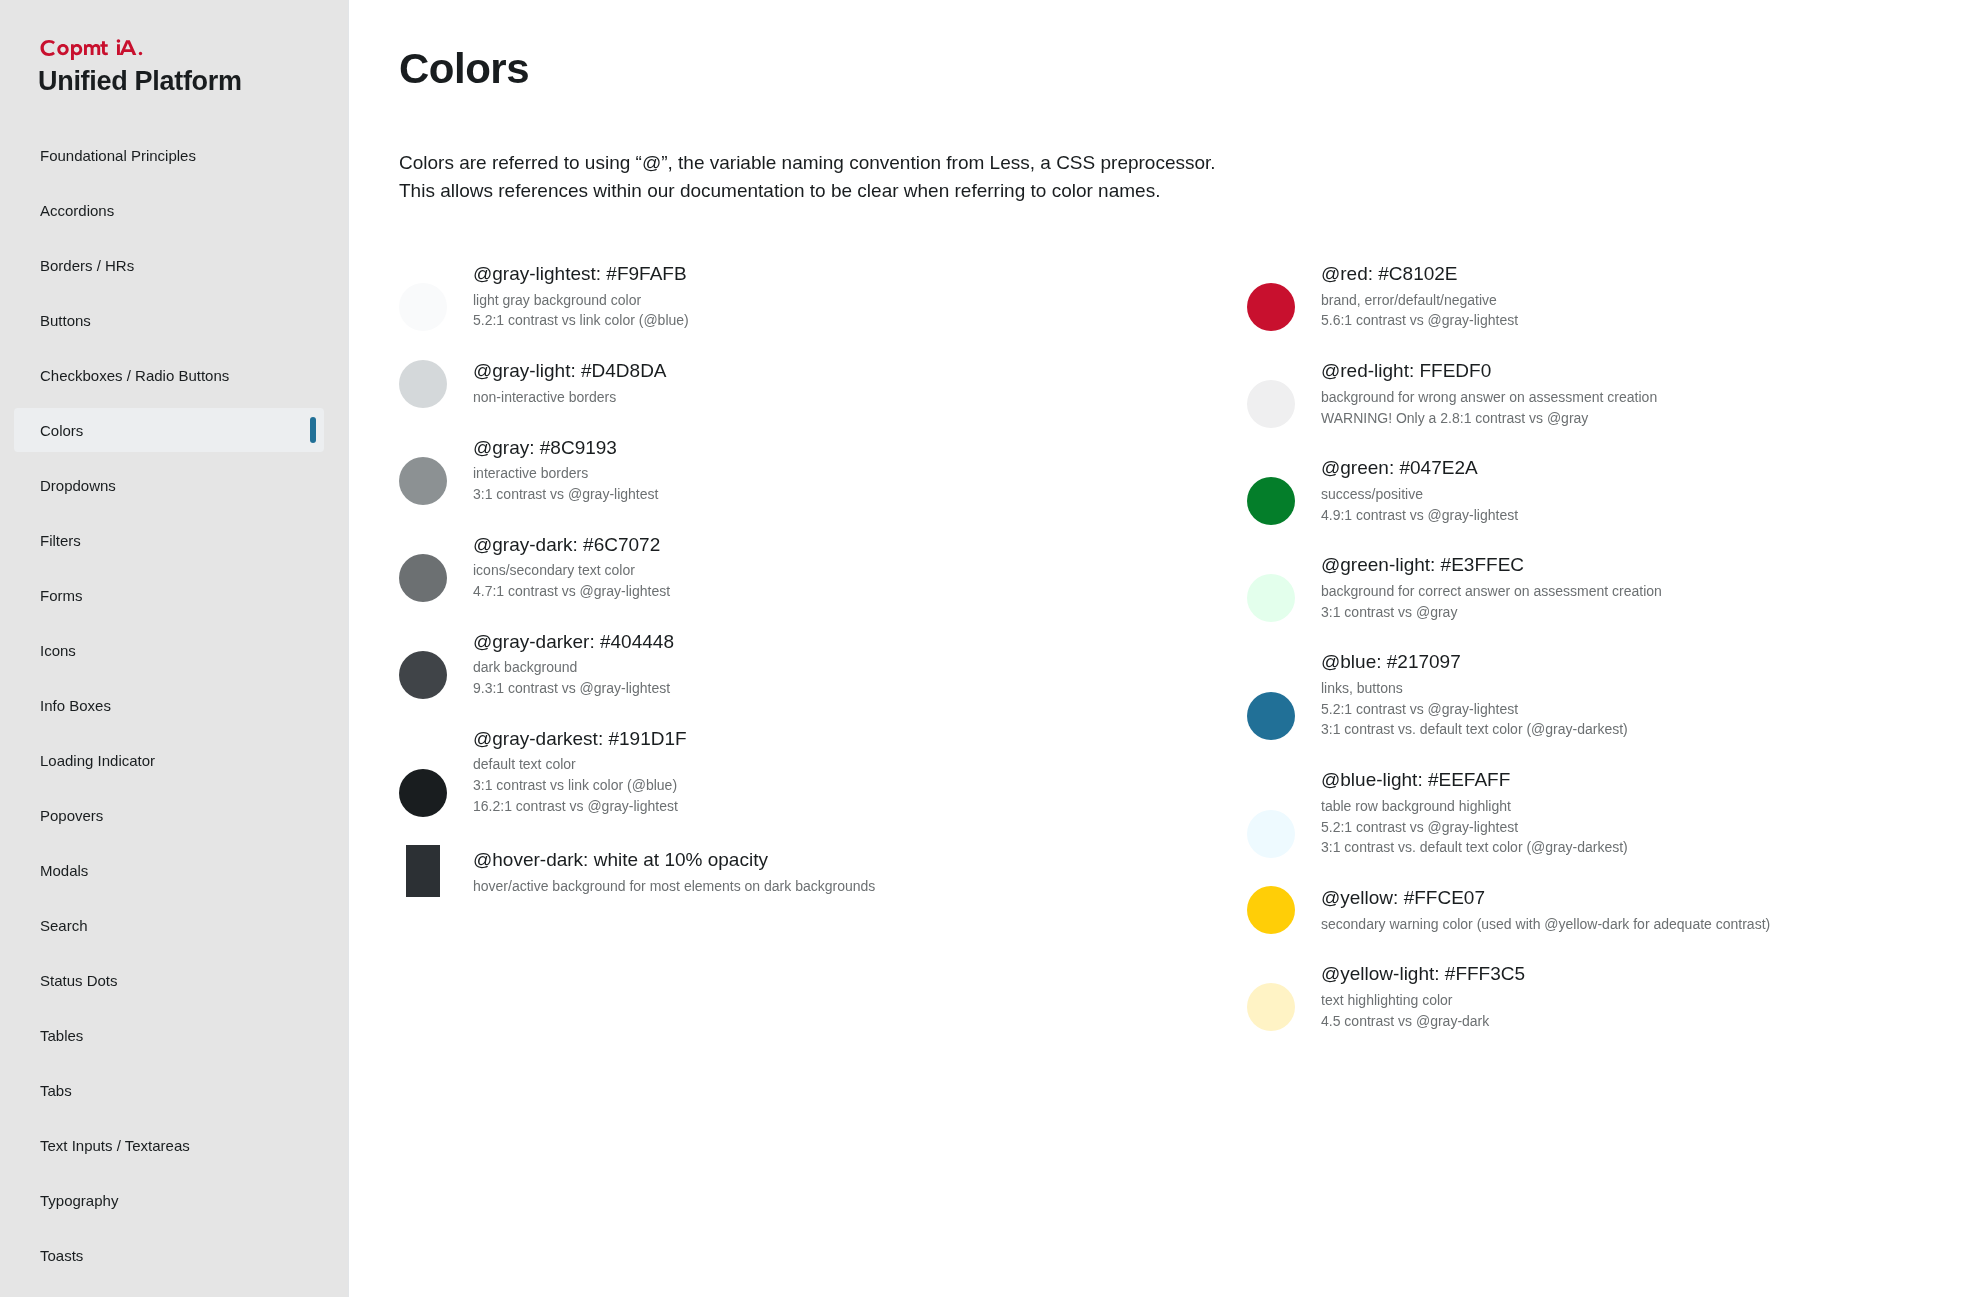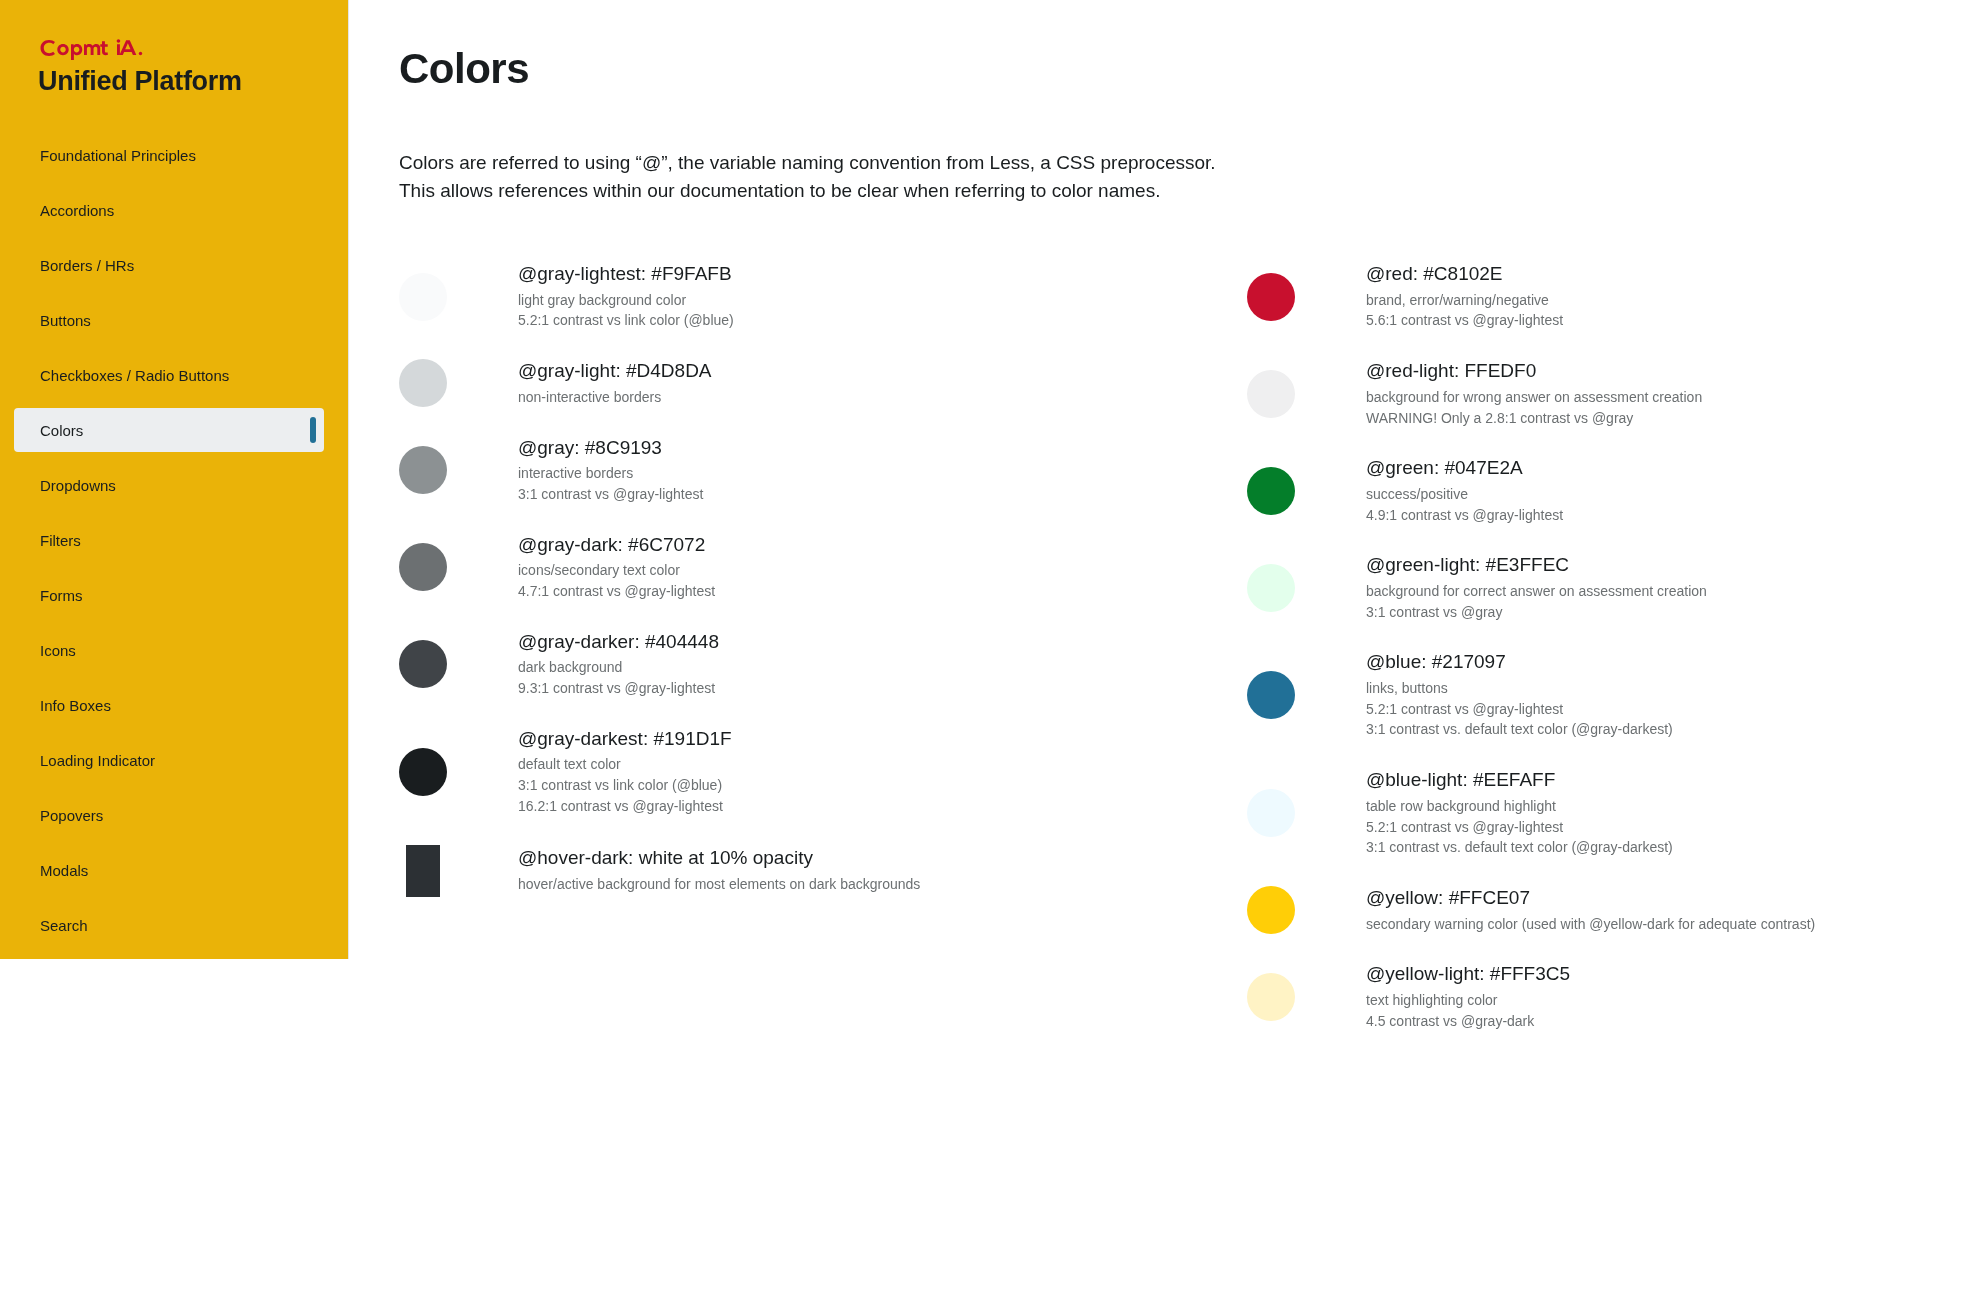--- a/index.html
+++ b/index.html
@@ -18,22 +18,22 @@
   .app {
     display: flex;
     width: 1974px;
     height: 1297px;
   }
 
   
   .sidebar {
     width: 349px;
     flex: 0 0 349px;
-    height: 959px;
-    background: #eab308;
+    height: 1297px;
+    background: #e5e5e5;
     border-right: 1px solid #E2E5E8;
     position: relative;
     overflow: hidden;
   }
   .brand {
     padding: 36px 0 0 38px;
   }
   .brand-logo {
     display: block;
     height: 26px;
@@ -114,23 +114,22 @@
   .col {
     width: 770px;
     flex: 0 0 770px;
   }
   .col.right {
     margin-left: 78px;
   }
 
   .swatch-row {
     display: flex;
-    align-items: center;
+    align-items: flex-end;
     margin-bottom: 26px;
-    gap: 45px;
   }
   .swatch {
     flex: 0 0 48px;
     width: 48px;
     height: 48px;
     border-radius: 50%;
     margin-right: 26px;
     margin-top: 2px;
   }
   .swatch.square {
@@ -314,21 +313,21 @@
               <div class="swatch-name">@hover-dark: white at 10% opacity</div>
               <div class="swatch-desc">hover/active background for most  elements on dark backgrounds</div>
             </div>
           </div>
         </div>
       <div class="col right" id="col-right">
           <div class="swatch-row">
             <div class="swatch" style="background: rgb(200, 16, 46);"></div>
             <div class="swatch-text">
               <div class="swatch-name">@red: #C8102E</div>
-              <div class="swatch-desc">brand, error/warning/negative</div>
+              <div class="swatch-desc">brand, error/default/negative</div>
               <div class="swatch-desc">5.6:1 contrast vs @gray-lightest</div>
             </div>
           </div>
           <div class="swatch-row">
             <div class="swatch" style="background: rgb(239, 239, 240);"></div>
             <div class="swatch-text">
               <div class="swatch-name">@red-light: FFEDF0</div>
               <div class="swatch-desc">background for wrong answer on assessment creation</div>
               <div class="swatch-desc">WARNING! Only a 2.8:1 contrast vs @gray</div>
             </div>

